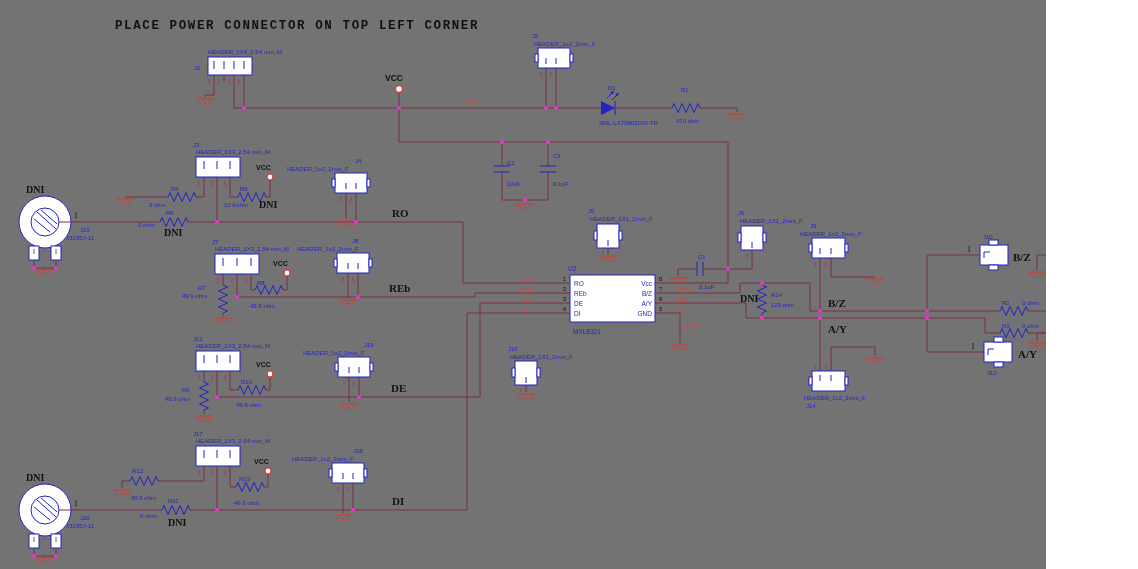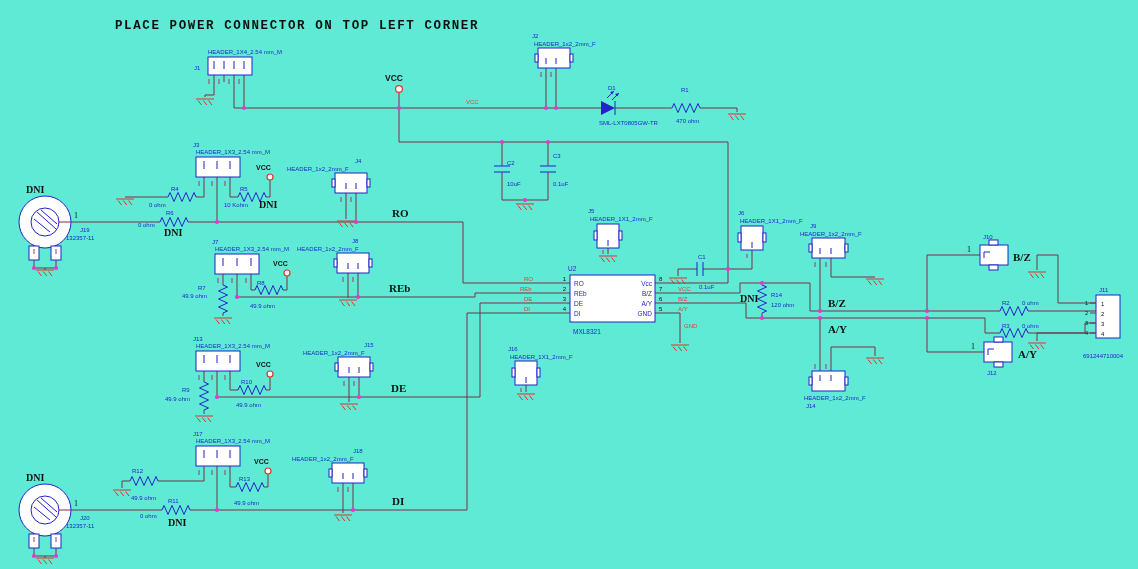--- a/index.html
+++ b/index.html
@@ -1,16 +1,16 @@
 <!DOCTYPE html>
 <html><head>
 <meta charset="utf-8">
 <style>
   html,body{margin:0;padding:0;background:#ffffff;}
-  .page{position:relative;width:1138px;height:569px;background:#5eead4;overflow:hidden;}
+  .page{position:relative;width:1046px;height:569px;background:#737373;overflow:hidden;}
   svg{display:block}
   text{font-family:"Liberation Sans",sans-serif;}
   .w{stroke:#7a3148;stroke-width:1;fill:none;}
   .b{stroke:#2323c8;stroke-width:1;fill:none;}
   .box{stroke:#2323c8;stroke-width:1;fill:#ffffff;}
   .bf{fill:#2323c8;stroke:none;}
   .g{stroke:#e03528;stroke-width:1;fill:none;}
   .vp{stroke:#e03528;stroke-width:1.2;fill:#fff;}
   .j{fill:#e637cf;stroke:none;}
   .pt{stroke:#a03a6a;stroke-width:1;fill:none;}

